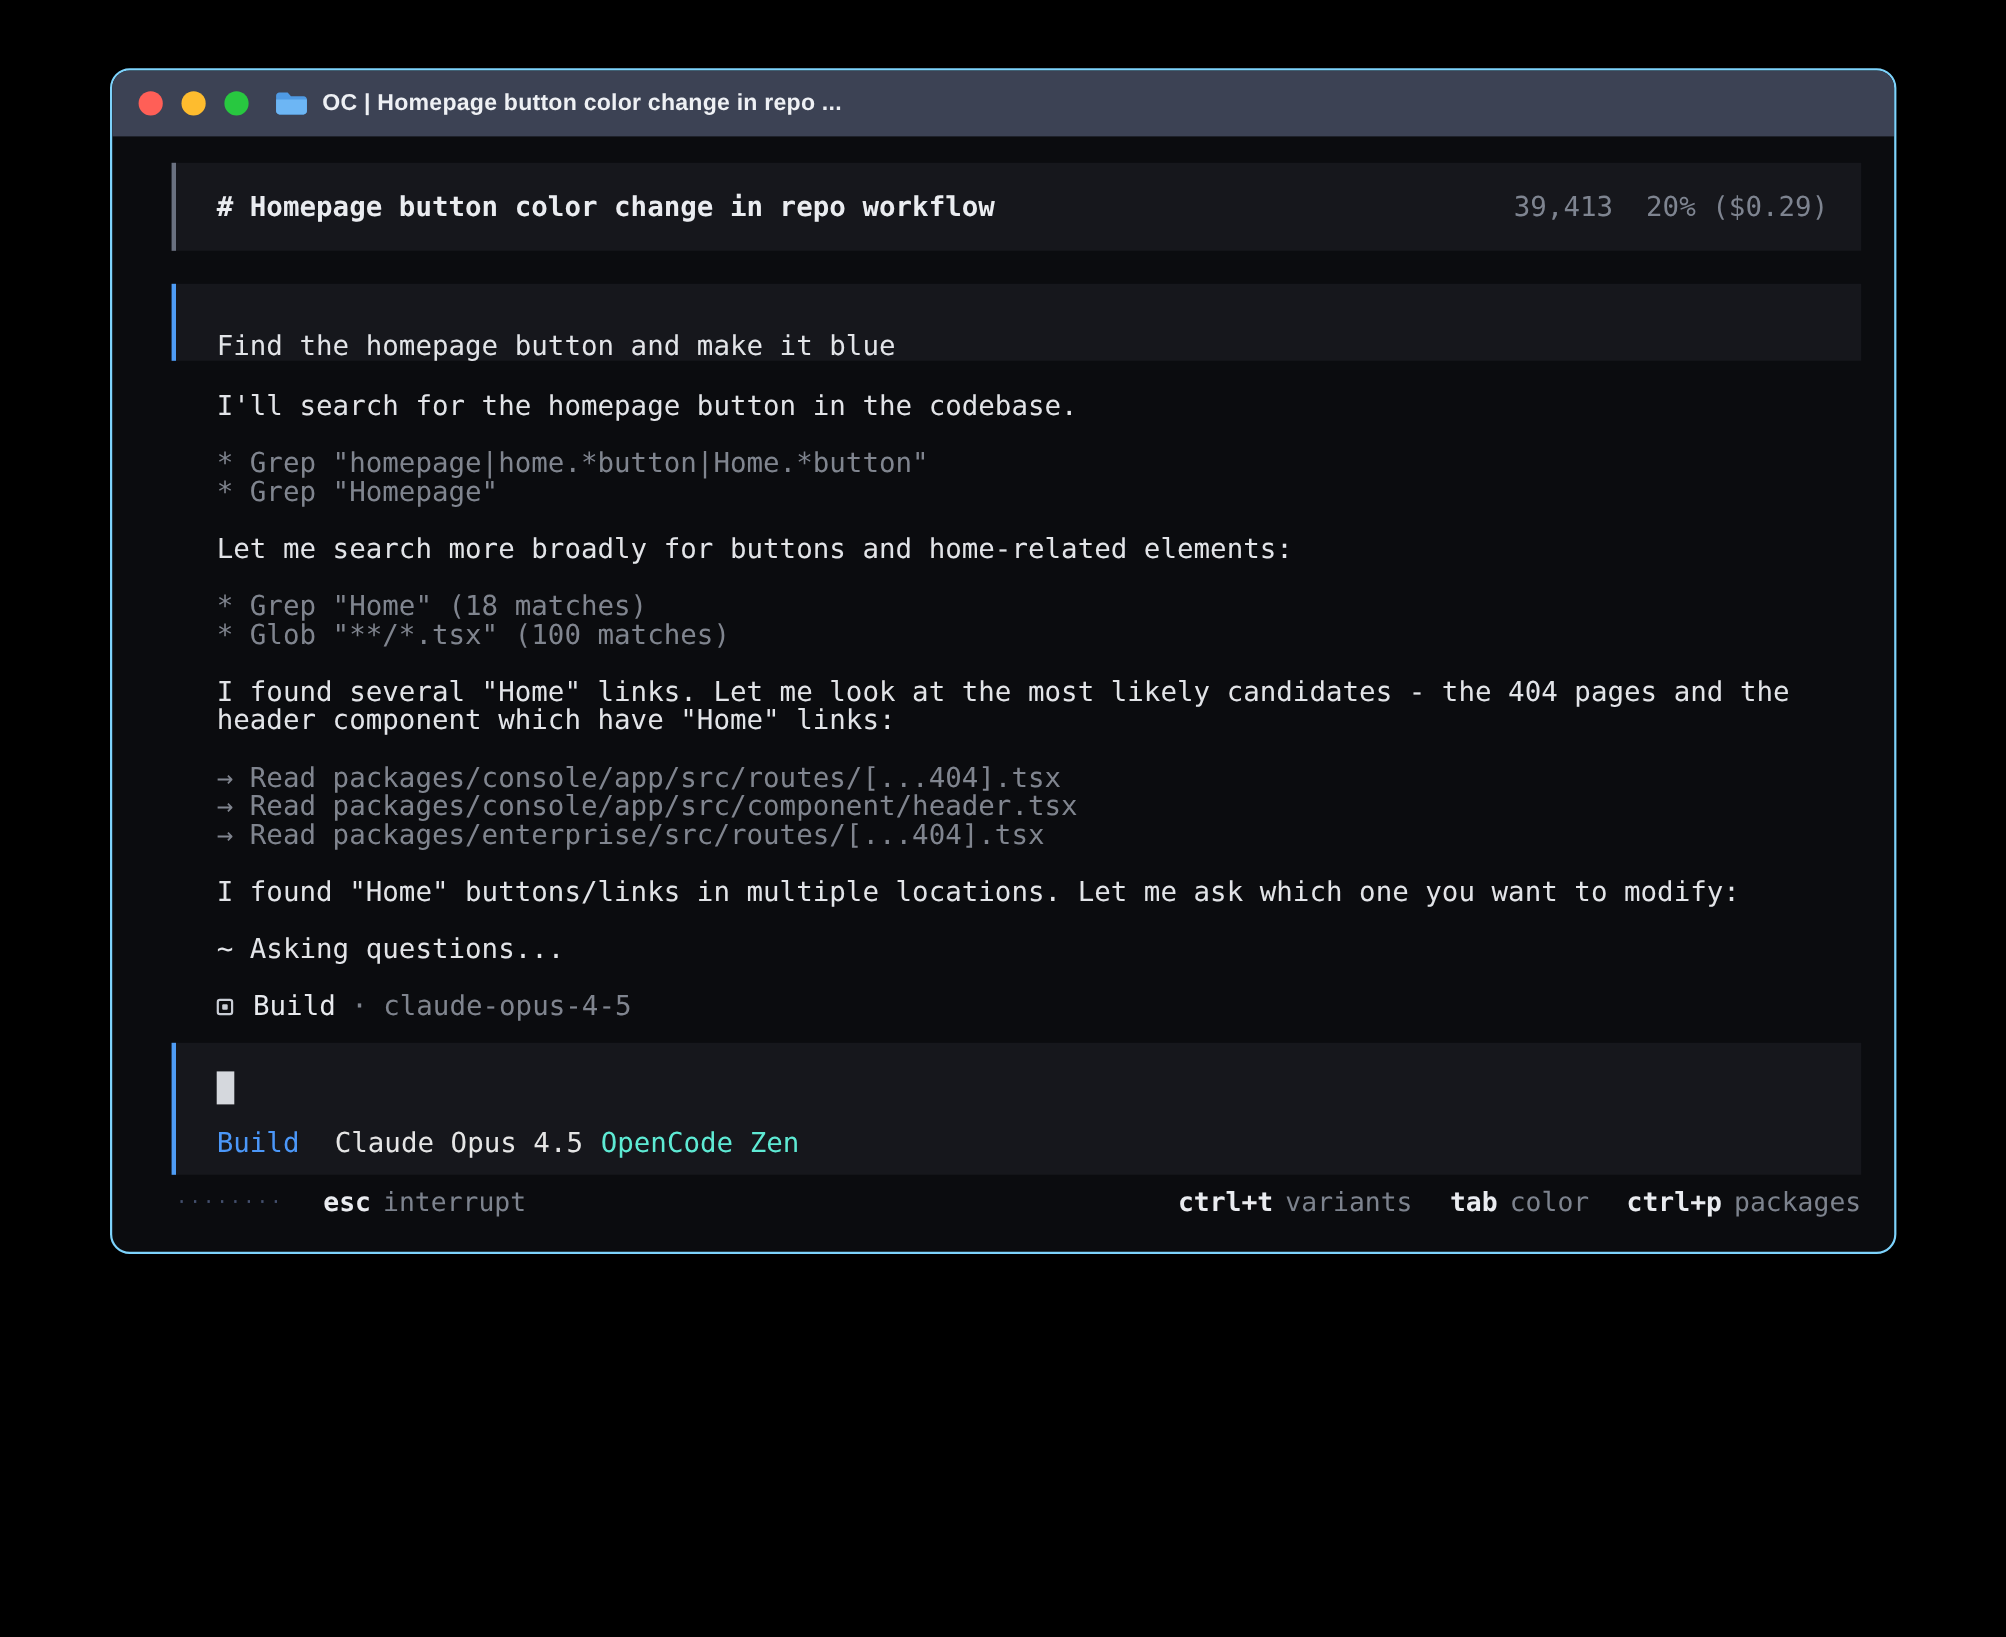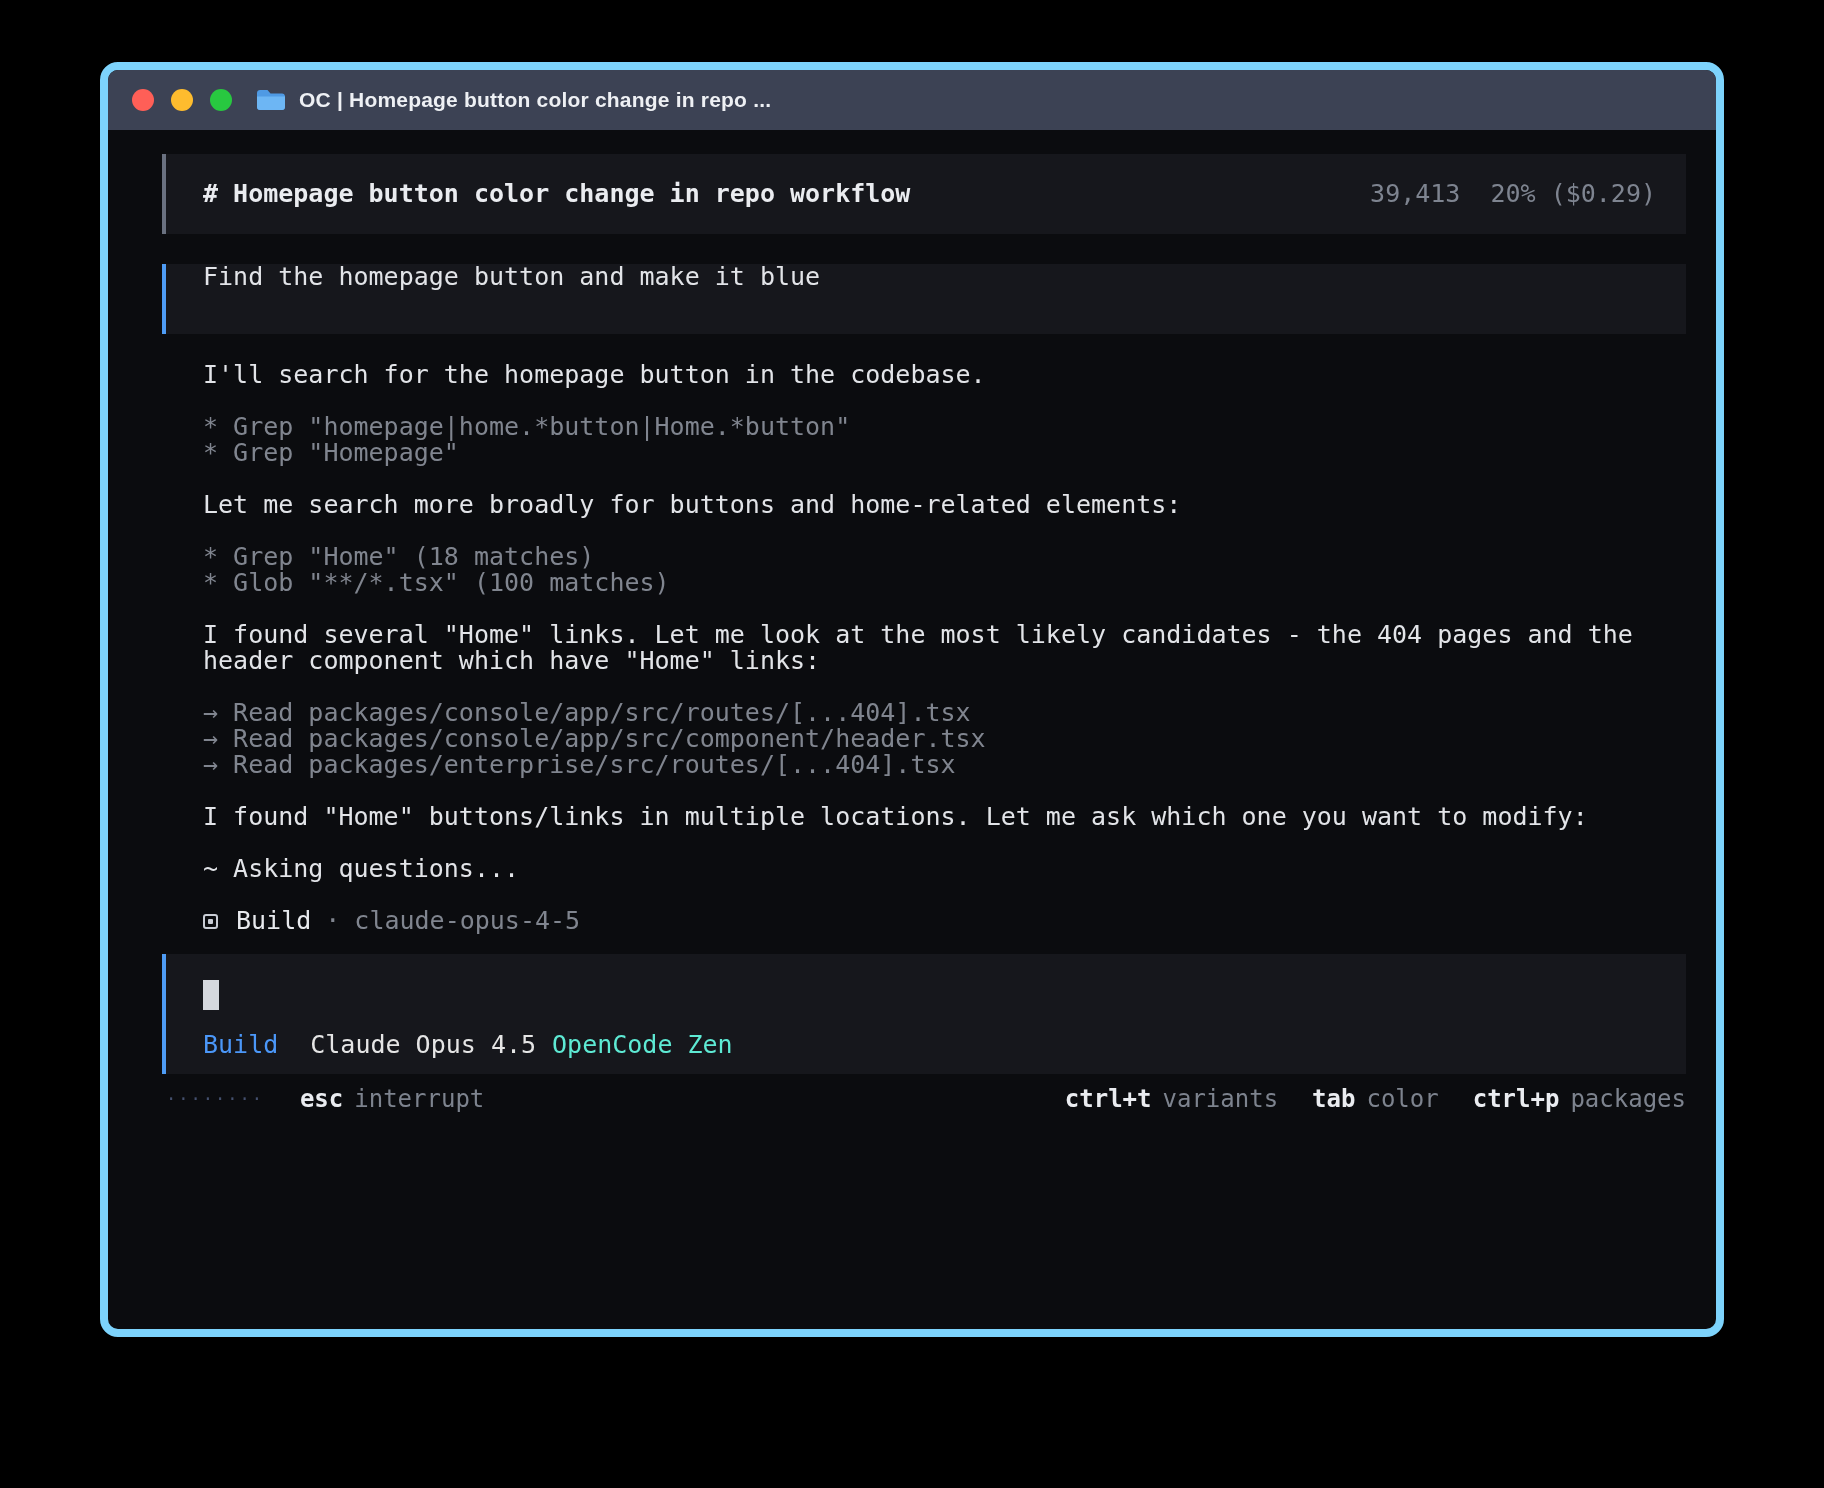--- a/index.html
+++ b/index.html
@@ -1,21 +1,21 @@
 <!DOCTYPE html>
 <html><head>
 <meta charset="utf-8">
 <style>
   * { margin:0; padding:0; box-sizing:border-box; }
   html,body { width:1824px; height:1488px; background:#000; overflow:hidden; }
   body { font-family:"DejaVu Sans Mono","Liberation Mono",monospace; }
 
   .window {
-    position:absolute; left:100px; top:62px; width:1624px; height:1275px;
-    background:#0b0c0f; border:8px solid #7dd3fc; border-radius:18px; overflow:hidden;
+    position:absolute; left:100px; top:62px; width:1624px; height:1078px;
+    background:#0b0c0f; border:2px solid #7dd3fc; border-radius:18px; overflow:hidden;
   }
 
   
   .titlebar { height:60px; background:#3c4254; display:flex; align-items:center; padding-left:24px; }
   .lights { display:flex; gap:17px; }
   .light { width:22px; height:22px; border-radius:50%; display:inline-block; }
   .light.red    { background:#ff5f57; }
   .light.yellow { background:#febc2e; }
   .light.green  { background:#28c840; }
   .folder { margin-left:24px; display:flex; align-items:center; }
@@ -31,21 +31,21 @@
 
   .header-block {
     height:80px; display:flex; align-items:center; justify-content:space-between;
     border-left:4px solid #6a7180; padding:0 30px 0 37px;
   }
   .h-title { font-weight:bold; color:#eaecf0; white-space:nowrap; }
   .h-right { color:#7e8490; white-space:nowrap; }
   .h-right .ctx { margin-left:30px; }
 
   .user-block {
-    margin-top:30px; height:70px; display:flex; align-items:flex-start;
+    margin-top:30px; height:70px; display:flex; align-items:flex-end;
     border-left:4px solid #4e9cf5; padding-left:37px;
   }
 
   .messages { margin-top:28px; padding-left:41px; width:1536px; }
   .line { min-height:26px; }
   .gap  { height:26px; }
   .tool { color:#80858f; }
 
   .agent-line { display:flex; align-items:center; }
   .agent-icon {

